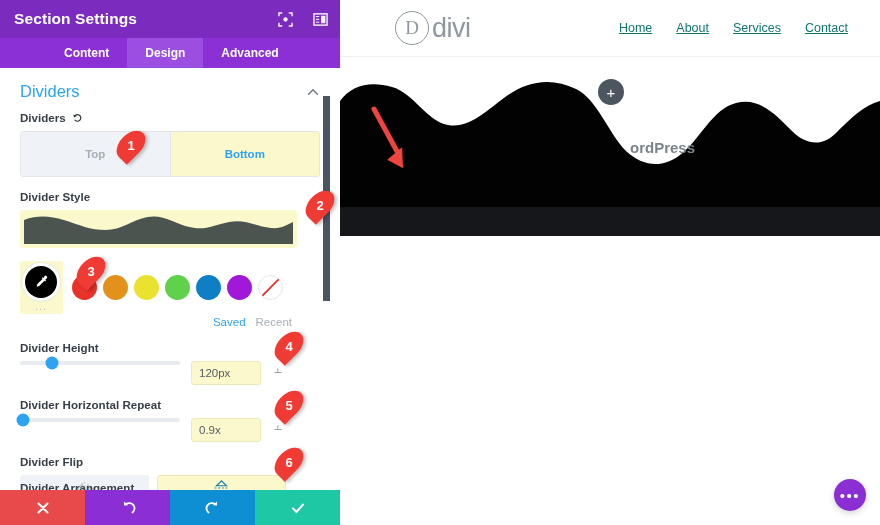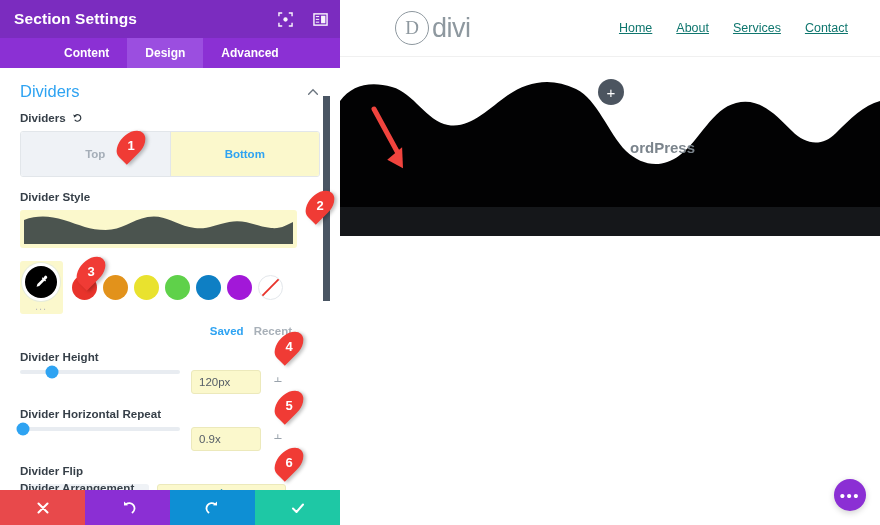--- a/index.html
+++ b/index.html
@@ -114,21 +114,21 @@
   .swatch-main {
     width: 32px; height: 32px; border-radius: 50%;
     background: #000; position: relative;
     box-shadow: 0 0 0 3px #fff, 0 0 0 4px #e7ecd9;
     display: flex; align-items: center; justify-content: center;
     cursor: pointer;
   }
   .dots3 { color: #bbb; font-size: 11px; letter-spacing:1px; margin-top:5px; line-height:6px;}
   .saved-recent {
     display: flex; gap: 10px; justify-content: flex-end;
-    font-size: 11.5px; font-weight: bold; margin-top: 11px;
+    font-size: 11.5px; font-weight: normal; margin-top: 2px;
     padding-right: 28px;
   }
   .saved { color: #2ea3f2; cursor:pointer; }
   .recent { color: #a8b0b8; cursor:pointer; }
 
   
   .slider-row { display: flex; align-items: flex-start; gap: 11px; }
   .slider {
     position: relative; height: 4px; background: #e8ecf1;
     border-radius: 2px; flex: 1 1 auto; max-width: 160px;

